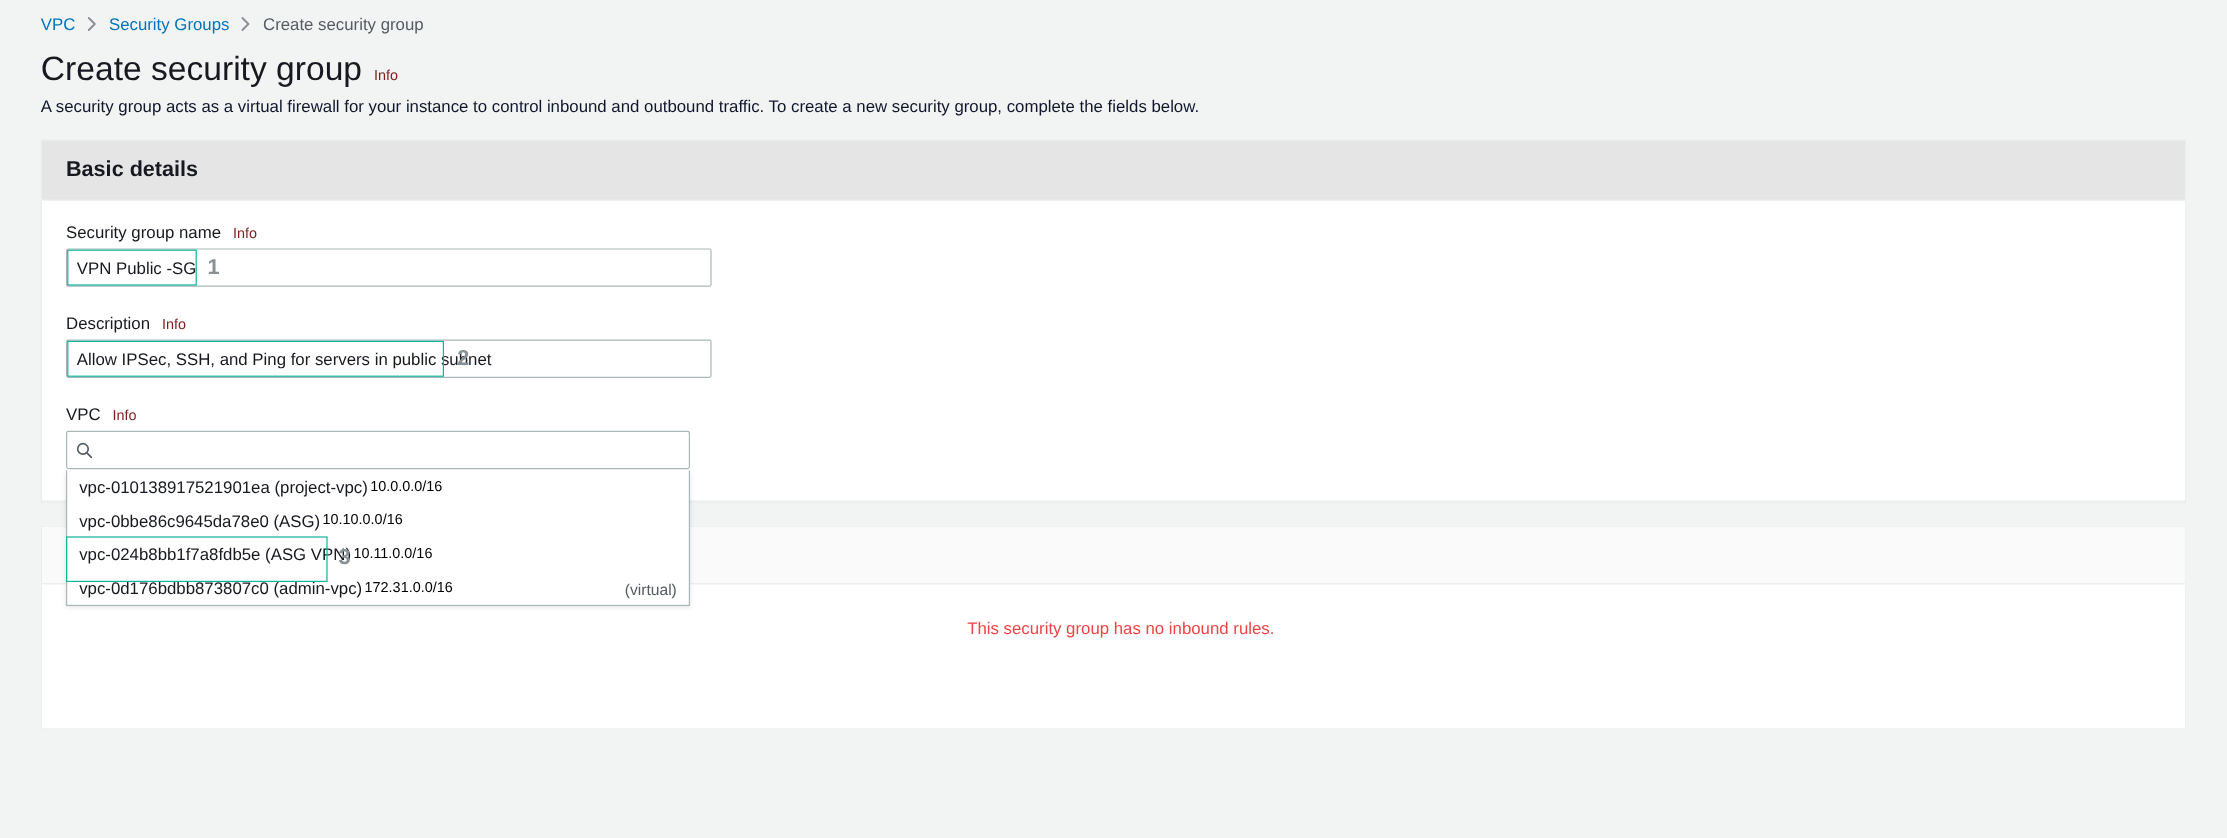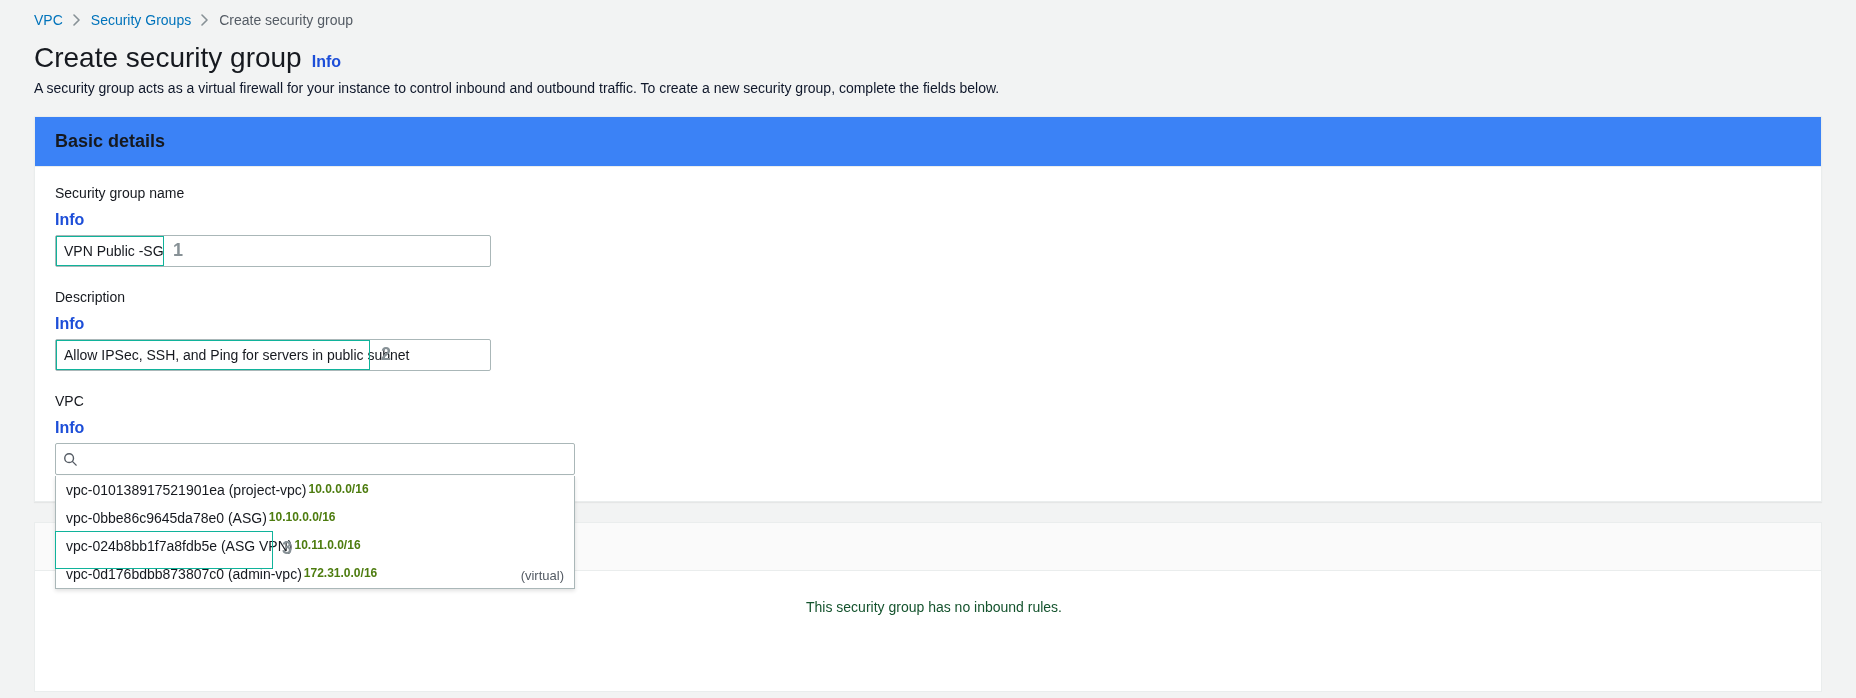--- a/index.html
+++ b/index.html
@@ -20,42 +20,42 @@
     gap: 10px;
     padding: 8px 0 14px 0;
     font-size: 14px;
   }
   .breadcrumb-link { color: #0073bb; text-decoration: none; cursor: pointer; }
   .breadcrumb-sep { color: #687078; }
   .breadcrumb-current { color: #545b64; }
   
   .page-header { display: flex; align-items: baseline; gap: 10px; margin-bottom: 6px; }
   .page-title { font-size: 28px; font-weight: 400; color: #16191f; }
-  .info-link { color: #1d4ed8; font-size: 16px; font-weight: 700; cursor: pointer; }
+  .info-link { color: #7f1d1d; font-size: 12px; font-weight: 400; cursor: pointer; }
   .page-subtitle { color: #0f172a; font-size: 14px; margin-bottom: 20px; }
   
   .card {
     background: #ffffff;
     border: 1px solid #eaeded;
     box-shadow: 0 1px 1px rgba(0,0,0,.05);
   }
   .card-header {
-    background: #3b82f6;
+    background: #e5e5e5;
     border-bottom: 1px solid #eaeded;
     padding: 14px 20px;
     font-size: 18px;
     font-weight: 700;
   }
   .card-body { padding: 18px 20px 26px 20px; }
   
   .field { margin-bottom: 22px; position: relative; }
-  .field-label-row { display: flex; align-items: baseline; gap: 10px; margin-bottom: 6px; flex-direction: column; }
+  .field-label-row { display: flex; align-items: baseline; gap: 10px; margin-bottom: 6px; }
   .field-label { font-size: 14px; color: #16191f; }
   .help-text { color: #687078; font-size: 12px; margin-top: 6px; }
-  .input-wrap { position: relative; width: 436px; }
+  .input-wrap { position: relative; width: 538px; }
   .text-input {
     width: 100%;
     height: 32px;
     border: 1px solid #aab7b8;
     border-radius: 2px;
     padding: 4px 8px;
     font-size: 14px;
     color: #16191f;
     background: #fff;
   }
@@ -86,21 +86,21 @@
   }
   .dropdown-item {
     padding: 6px 10px;
     cursor: pointer;
     display: flex;
     flex-direction: row;
     gap: 2px;
     position: relative;
   }
   .dd-primary { font-size: 14px; color: #16191f; }
-  .dd-secondary { font-size: 12px; color: #4d7c0f; font-weight: bold; }
+  .dd-secondary { font-size: 12px; color: #000000; }
   .dd-flag { position: absolute; right: 10px; top: 8px; color: #545b64; font-size: 13px; }
   
   .hl {
     position: absolute;
     border: 1px solid #10b39b;
     pointer-events: none;
     z-index: 30;
   }
   .hl-badge {
     position: absolute;
@@ -120,21 +120,21 @@
   }
   .frag-header {
     background: #fafafa;
     border-bottom: 1px solid #eaeded;
     height: 48px; 
   }
   .no-rules {
     position: absolute;
     left: 12px; right: 0; top: 76px;
     text-align: center;
-    color: #14532d;
+    color: #ef4444;
     font-size: 14px;
   }
   svg { display: block; }
 </style>
 </head>
 <body>
 
 <div class="page">
 
   <nav class="breadcrumbs">

